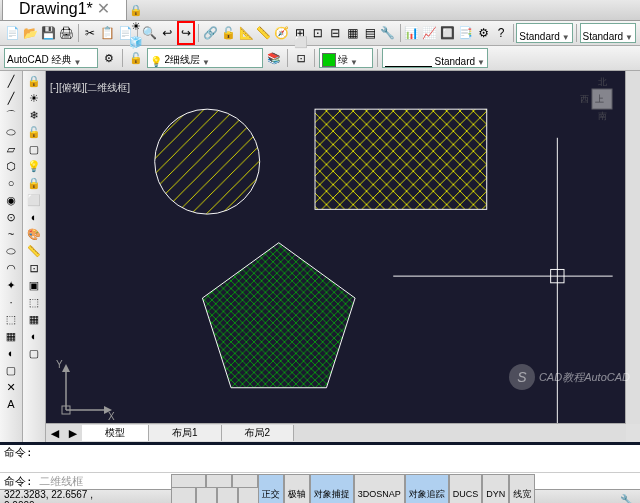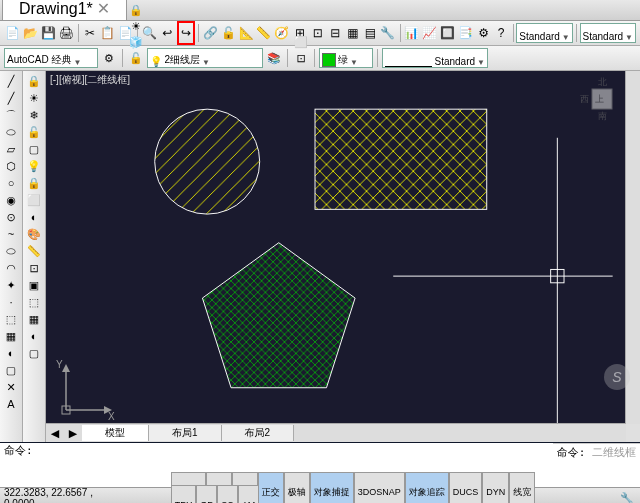--- a/index.html
+++ b/index.html
@@ -11,28 +11,28 @@
 .sep{width:1px;height:18px;background:#aaa;margin:0 2px}
 .dropdown{height:18px;border:1px solid #7a9;background:#fff;font-size:10px;padding:0 2px;display:flex;align-items:flex-end;gap:2px}
 .dd-arrow{font-size:8px;color:#555}
 .highlighted{border:2px solid red !important}
 .row2{height:24px;background:linear-gradient(#f5f5f5,#dedede);border-bottom:1px solid #aaa;display:flex;align-items:center;padding:0 4px;gap:2px}
 .main{display:flex;height:371px}
 .lefttools{width:22px;background:linear-gradient(90deg,#f5f5f5,#dedede);border-right:1px solid #aaa;display:flex;flex-direction:column;align-items:center;padding-top:2px;gap:1px}
 .lefttools2{width:22px;background:linear-gradient(90deg,#f5f5f5,#dedede);border-right:1px solid #aaa;display:flex;flex-direction:column;align-items:center;padding-top:2px;gap:1px}
 .ltb{width:18px;height:16px;display:flex;align-items:center;justify-content:center;cursor:pointer;font-size:11px}
 .canvas-wrap{flex:1;position:relative;background:#e0e0e0}
-.viewlabel{position:absolute;left:4px;top:2px;color:#ddd;font-size:10px;z-index:2}
+.viewlabel{position:absolute;left:4px;top:10px;color:#ddd;font-size:10px;z-index:2}
 .canvas{position:absolute;left:0;top:0;right:14px;bottom:18px;background:#1a1a2e;overflow:hidden}
 .scroll-v{position:absolute;right:0;top:0;bottom:18px;width:14px;background:#ddd;border-left:1px solid #aaa}
 .scroll-h{position:absolute;left:0;right:14px;bottom:0;height:18px;background:#ddd;border-top:1px solid #aaa;display:flex;align-items:center}
 .modelspace-tabs{display:flex;height:100%;align-items:center;font-size:10px}
 .mst{padding:1px 23px;border-right:1px solid #aaa;background:#eee}
 .mst.active{background:#fff}
-.cmdline{height:44px;background:#fff;border-top:1px solid #0f172a;display:flex;font-family:Consolas,monospace;font-size:11px}
+.cmdline{height:44px;background:#fff;border-top:3px solid #0f172a;display:flex;flex-direction:column;font-family:Consolas,monospace;font-size:11px}
 .cmdhist{flex:1;padding:1px 4px;overflow:hidden;line-height:13px}
 .cmdinput{height:16px;border-top:1px solid #ccc;display:flex;align-items:center;padding:0 4px}
 .statusbar{height:20px;background:linear-gradient(#e8e8e8,#cfcfcf);border-top:1px solid #999;display:flex;align-items:center;font-size:10px;padding:0 4px;gap:0}
 .sbtn{padding:14px 3px;border:1px solid #999;background:#e0e0e0;font-size:9px}
 .sbtn.on{background:#b0d0f0}
 .coords{margin-right:6px}
 .watermark{position:absolute;right:10px;bottom:52px;color:rgba(255,255,255,.5);font-size:11px;font-style:italic;z-index:3;display:flex;align-items:center;gap:4px}
 .wm-circle{width:26px;height:26px;border-radius:50%;background:rgba(200,200,200,.3);display:flex;align-items:center;justify-content:center;font-size:14px}
 svg{display:block}
 .navcube{position:absolute;right:2px;top:4px;width:46px;height:46px;opacity:.6}
@@ -240,20 +240,21 @@
       <span class="ltb">◀</span>
       <span class="ltb">▶</span>
       <div class="modelspace-tabs" id="mtabs">
           <div class="mst active">模型</div>
           <div class="mst">布局1</div>
           <div class="mst">布局2</div>
         </div>
     </div>
     <div class="watermark">
       <span class="wm-circle">S</span>
+      <span>CAD教程AutoCAD</span>
     </div>
   </div>
 </div>
 
 <div class="cmdline">
   <div class="cmdhist">
     <div>命令:</div>
   </div>
   <div class="cmdinput">
     <span>命令:</span>&nbsp;

